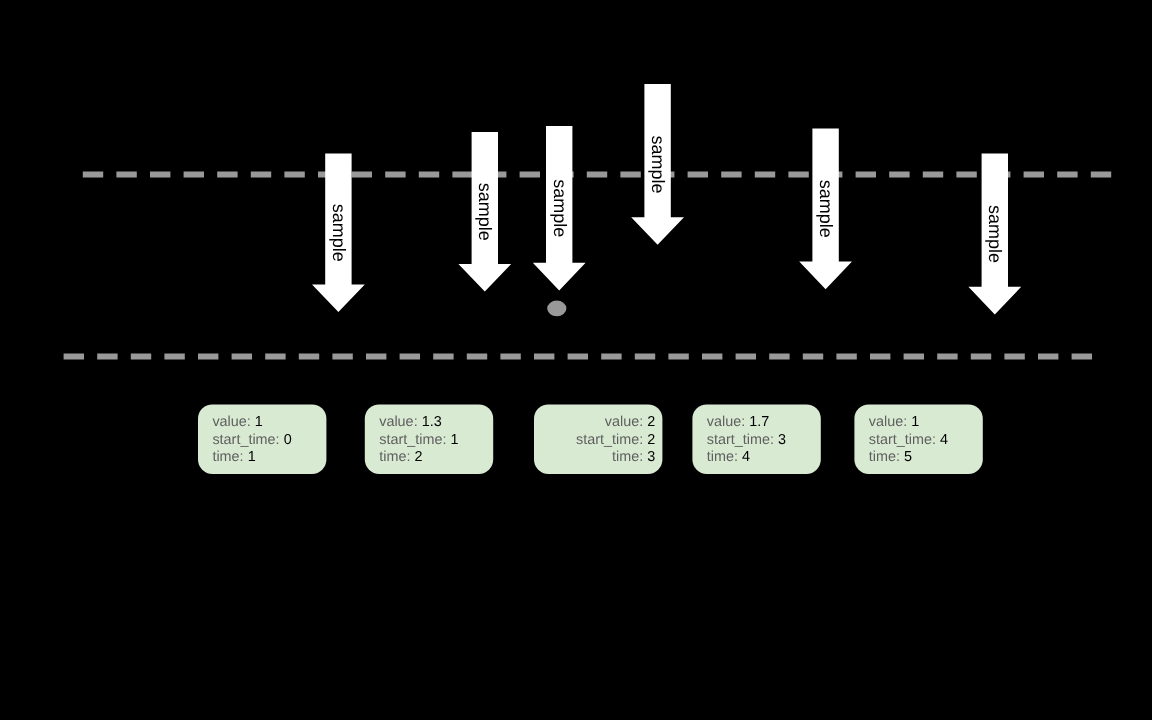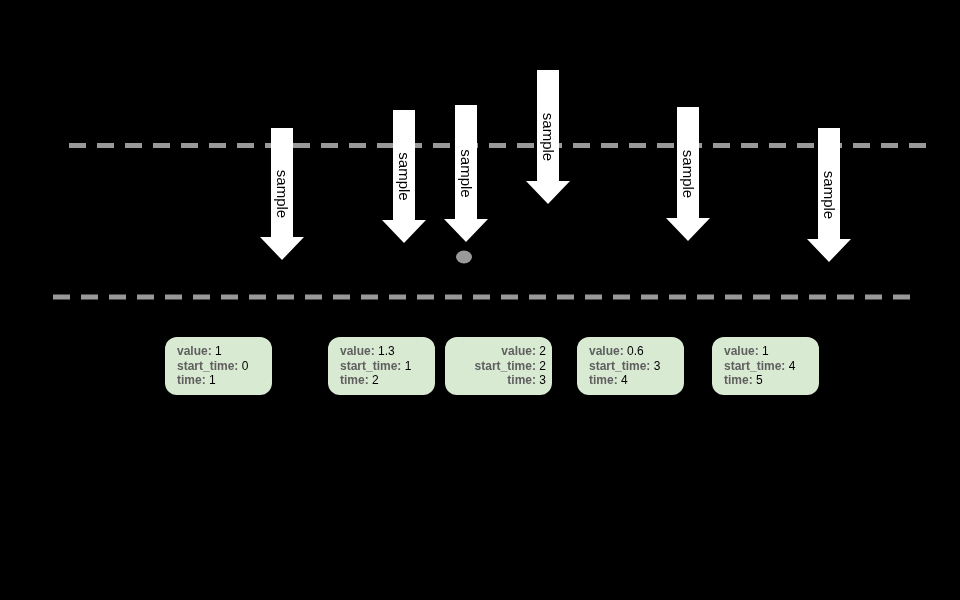--- a/index.html
+++ b/index.html
@@ -47,21 +47,20 @@
     height: var(--box-h, 58px);
     background: var(--box-fill, #d9ead3);
     border-radius: 12px;
     padding: 7px 6px 0 12px;
     font-size: 12px;
     line-height: 14.5px;
     white-space: nowrap;
   }
   .result-box .lbl {
     color: var(--box-label-color, #5f5f5f);
-    font-weight: bold;
   }
   .result-box .val {
     color: var(--box-value-color, #000000);
   }
 </style>
 </head>
 <body>
 
 <div id="canvas" style="--bg: #000000; --line-color: #999999; --arrow-fill: #ffffff; --arrow-label-color: #000000; --box-fill: #d9ead3; --box-label-color: #5f5f5f; --box-value-color: #000000; --box-w: 107px; --box-h: 58px;">
 
@@ -85,34 +84,34 @@
     <ellipse class="dot" cx="464" cy="257" rx="8" ry="6.5" style="fill: rgb(153, 153, 153);"></ellipse>
   </svg>
 
   <div id="boxes-layer">
     <div class="result-box" style="left: 165px; top: 337px;">
       <div class="row"><span class="lbl">value:</span> <span class="val">1</span></div>
       <div class="row"><span class="lbl">start_time:</span> <span class="val">0</span></div>
       <div class="row"><span class="lbl">time:</span> <span class="val">1</span></div>
     </div>
 
-    <div class="result-box" style="left: 304px; top: 337px; margin-left: 24px;">
+    <div class="result-box" style="left: 304px; top: 337px;">
       <div class="row"><span class="lbl">value:</span> <span class="val">1.3</span></div>
       <div class="row"><span class="lbl">start_time:</span> <span class="val">1</span></div>
       <div class="row"><span class="lbl">time:</span> <span class="val">2</span></div>
     </div>
 
     <div class="result-box" style="left: 445px; top: 337px; text-align: right;">
       <div class="row"><span class="lbl">value:</span> <span class="val">2</span></div>
       <div class="row"><span class="lbl">start_time:</span> <span class="val">2</span></div>
       <div class="row"><span class="lbl">time:</span> <span class="val">3</span></div>
     </div>
 
     <div class="result-box" style="left: 577px; top: 337px;">
-      <div class="row"><span class="lbl">value:</span> <span class="val">0.6</span></div>
+      <div class="row"><span class="lbl">value:</span> <span class="val">1.7</span></div>
       <div class="row"><span class="lbl">start_time:</span> <span class="val">3</span></div>
       <div class="row"><span class="lbl">time:</span> <span class="val">4</span></div>
     </div>
 
     <div class="result-box" style="left: 712px; top: 337px;">
       <div class="row"><span class="lbl">value:</span> <span class="val">1</span></div>
       <div class="row"><span class="lbl">start_time:</span> <span class="val">4</span></div>
       <div class="row"><span class="lbl">time:</span> <span class="val">5</span></div>
     </div>
   </div>

